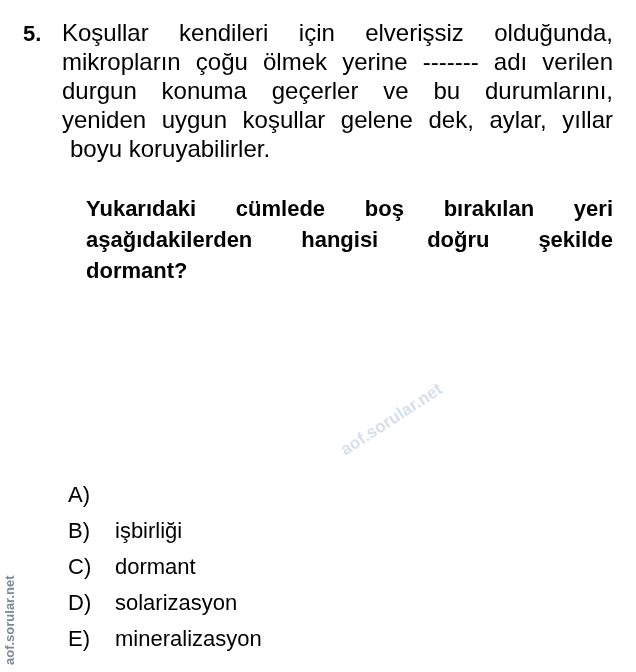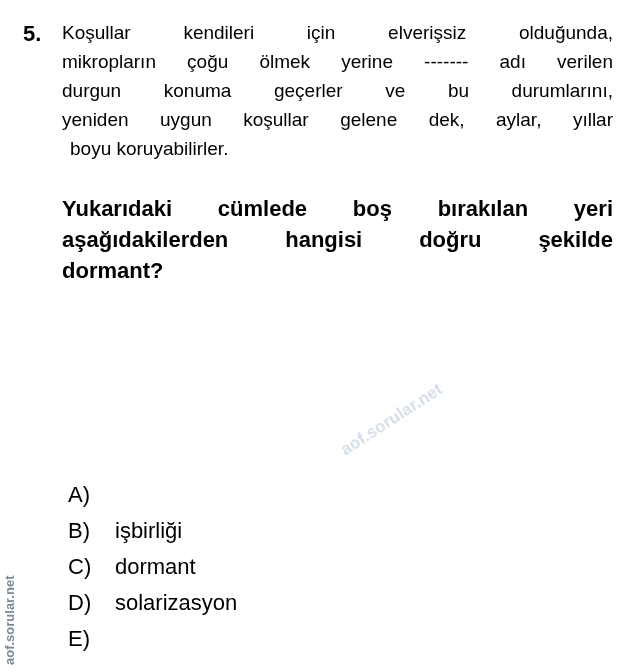--- a/index.html
+++ b/index.html
@@ -5,29 +5,29 @@
     html, body { margin: 0; padding: 0; }
     body {
       width: 636px; height: 672px; background: #ffffff; position: relative;
       overflow: hidden; font-family: "Liberation Sans", sans-serif; color: #000;
     }
     .qnum {
       position: absolute; left: 23px; top: 21px; font-size: 22px; font-weight: bold;
     }
     .stem {
       position: absolute; left: 62px; top: 18px; width: 551px;
-      font-size: 19px; line-height: 29px; text-align: justify; margin: 0;
+      font-size: 24px; line-height: 29px; text-align: justify; margin: 0;
     }
     .stem-line { display: block; text-align: justify; text-align-last: justify; height: 29px; }
     .stem-line.last { text-align-last: left; margin-left: 8px; }
     .prompt {
       position: absolute; left: 62px; top: 193px; width: 551px;
       font-size: 22px; line-height: 31px; font-weight: bold; margin: 0;
     }
-    .prompt-line { display: block; text-align: justify; text-align-last: justify; height: 31px; }
+    .prompt-line { display: block; text-align: justify; text-align-last: justify; height: 31px; margin-left: 24px; }
     .prompt-line.last { text-align-last: left; }
     .options { position: absolute; left: 68px; top: 477px; margin: 0; padding: 0; list-style: none; }
     .option { display: flex; height: 36px; align-items: center; font-size: 22px; }
     .opt-letter { width: 47px; }
     .watermark-diag {
       position: absolute; left: 348px; top: 440px; font-size: 17px; font-weight: bold;
       color: #d6e0ea; transform: rotate(-33deg); transform-origin: left bottom; white-space: nowrap;
     }
     .watermark-side {
       position: absolute; left: 2px; top: 665px; font-size: 13px; font-weight: bold;
@@ -66,16 +66,17 @@
   <li class="option">
     <span class="opt-letter">C)</span>
     <span>dormant</span>
   </li>
   <li class="option">
     <span class="opt-letter">D)</span>
     <span>solarizasyon</span>
   </li>
   <li class="option">
     <span class="opt-letter">E)</span>
+    <span>mineralizasyon</span>
   </li>
 </ul>
 
 <div class="watermark-side">aof.sorular.net</div>
 
 </body></html>

